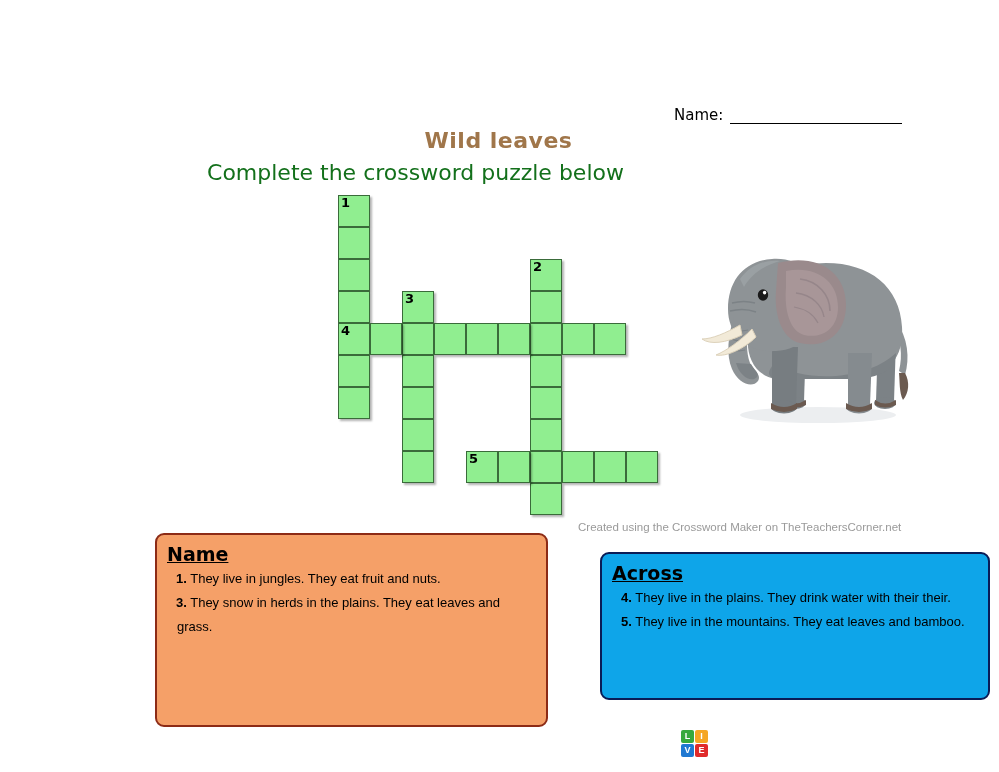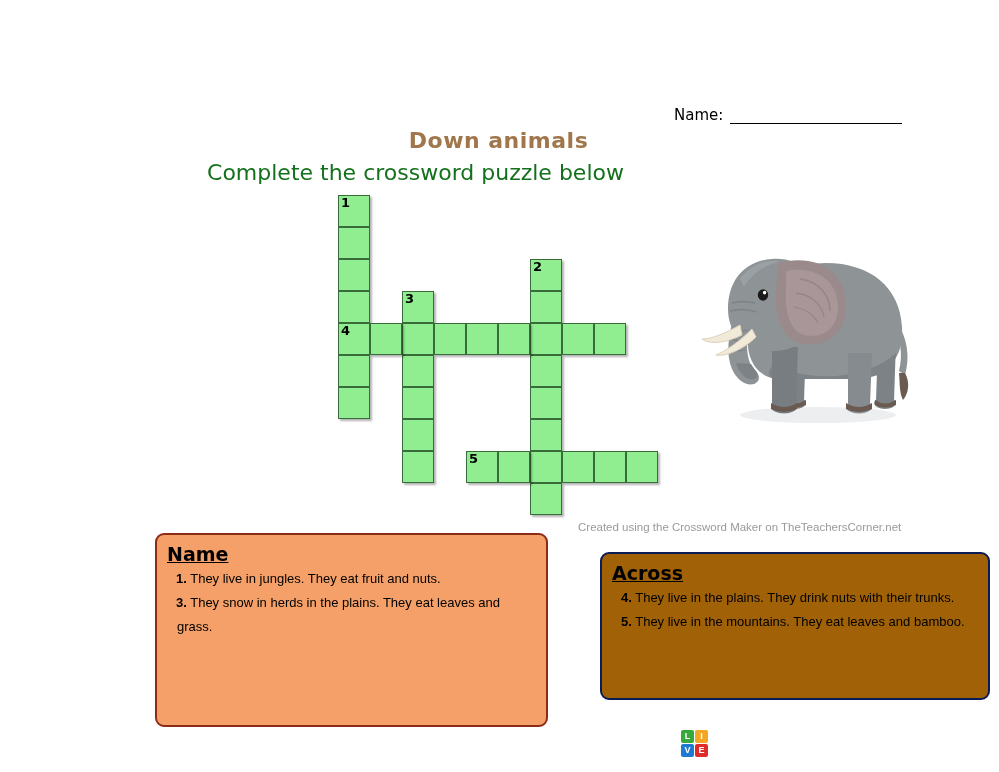--- a/index.html
+++ b/index.html
@@ -126,21 +126,21 @@
     height: 194px;
     background: #f5a068;
     border: 2.5px solid #8c2b16;
     padding: 8px 14px 8px 10px;
   }
   #across-box {
     left: 600px;
     top: 552px;
     width: 390px;
     height: 148px;
-    background: #a16207;
+    background: #0ea5e9;
     border: 2.5px solid #0a1c56;
     padding: 8px 14px 8px 10px;
   }
   .clue-heading {
     font-family: "DejaVu Sans", sans-serif;
     font-size: 19px;
     font-weight: bold;
     color: #000;
     text-decoration: underline;
     line-height: 23px;
@@ -196,21 +196,21 @@
   }
 </style>
 </head>
 <body>
 
 <div id="name-row">
   <span id="name-label">Name:</span>
   <span id="name-blank"></span>
 </div>
 
-<div id="worksheet-title">Down animals</div>
+<div id="worksheet-title">Wild leaves</div>
 <div id="worksheet-subtitle">Complete the crossword puzzle below</div>
 
 <div id="crossword">
     <div class="xw-cell" style="left: 0px; top: 0px;">
       <span class="xw-num">1</span>
     </div>
     <div class="xw-cell" style="left: 0px; top: 32px;"></div>
     <div class="xw-cell" style="left: 0px; top: 64px;"></div>
     <div class="xw-cell" style="left: 0px; top: 96px;"></div>
     <div class="xw-cell" style="left: 0px; top: 128px;">
@@ -316,21 +316,21 @@
   <div class="clue-heading">Name</div>
   <div id="down-items">
       <div class="clue-item"><b>1.</b><span> They live in jungles. They eat fruit and nuts.</span></div>
       <div class="clue-item"><b>3.</b><span> They snow in herds in the plains. They eat leaves and grass.</span></div>
     </div>
 </div>
 
 <div class="clue-box" id="across-box">
   <div class="clue-heading">Across</div>
   <div id="across-items">
-      <div class="clue-item"><b>4.</b><span> They live in the plains. They drink nuts with their trunks.</span></div>
+      <div class="clue-item"><b>4.</b><span> They live in the plains. They drink water with their their.</span></div>
       <div class="clue-item"><b>5.</b><span> They live in the mountains. They eat leaves and bamboo.</span></div>
     </div>
 </div>
 
 <div id="lw-logo">
   <div id="lw-tiles">
       <div class="lw-tile" style="background: rgb(55, 169, 60);">L</div>
       <div class="lw-tile" style="background: rgb(245, 166, 35);">I</div>
       <div class="lw-tile" style="background: rgb(31, 120, 209);">V</div>
       <div class="lw-tile" style="background: rgb(224, 43, 43);">E</div>

